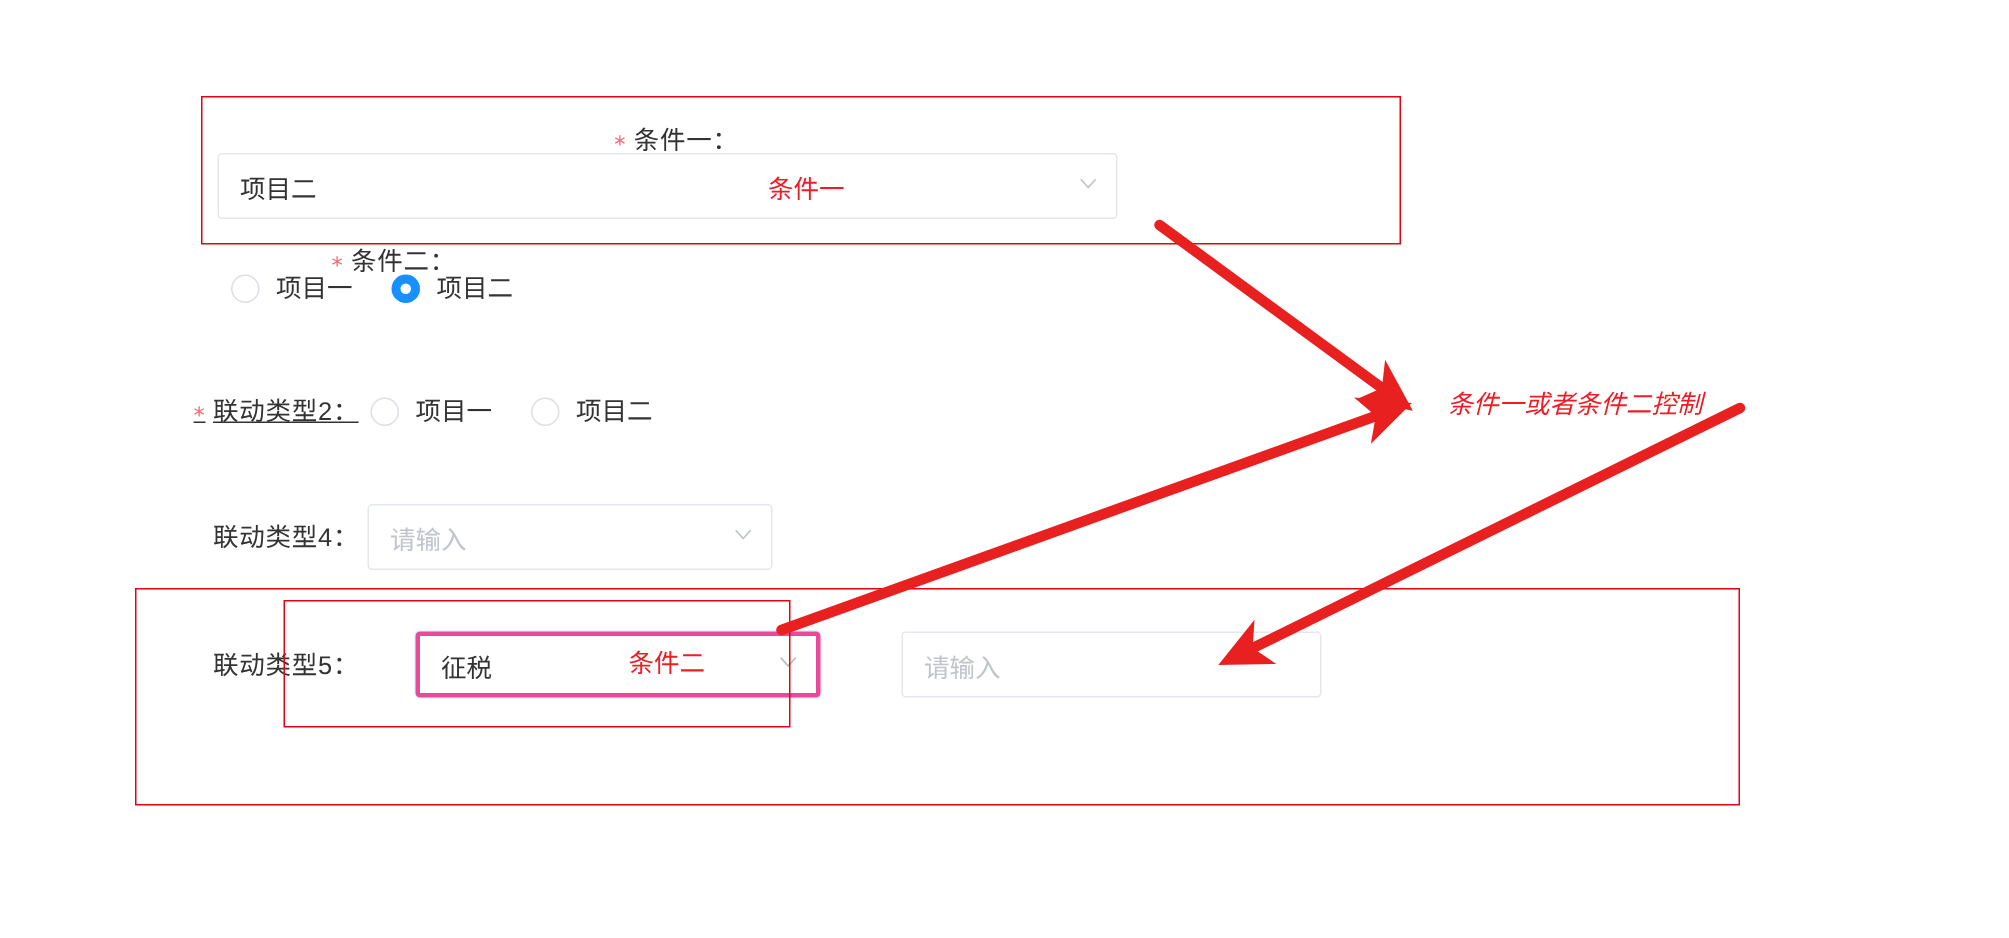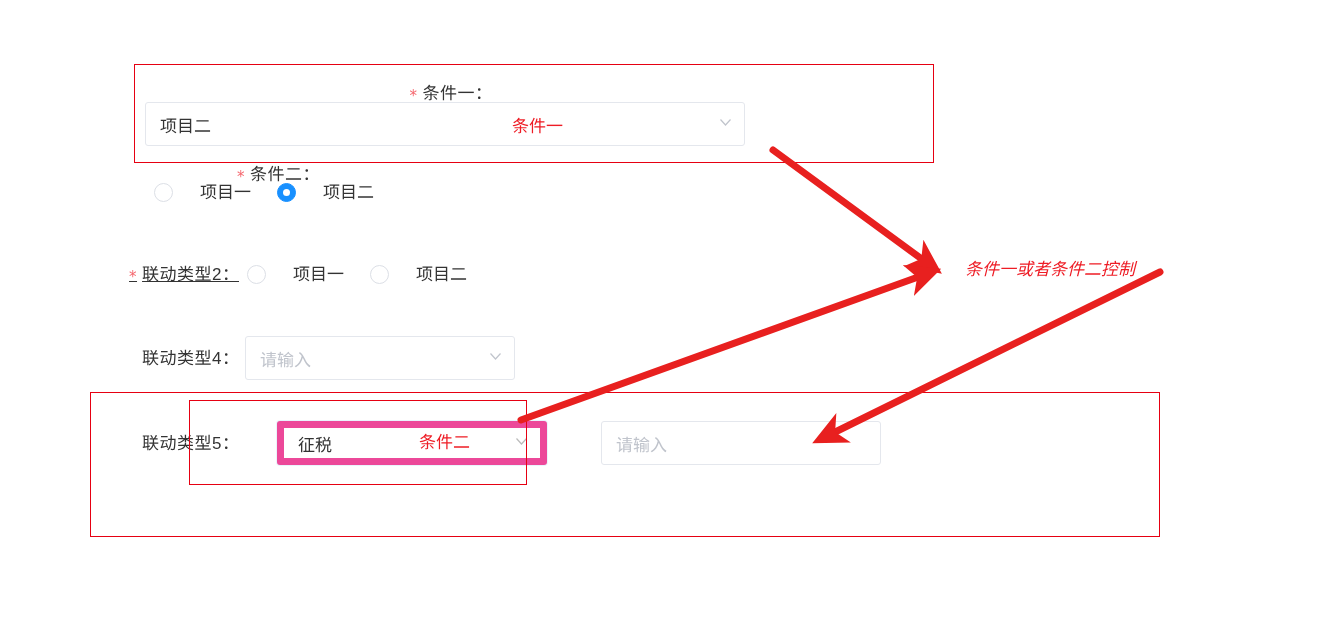--- a/index.html
+++ b/index.html
@@ -56,21 +56,21 @@
     border-radius: 3px;
     background: #ffffff;
     display: flex;
     align-items: center;
     height: 44px;
     padding: 0 34px 0 14px;
     font-size: 17px;
     color: #333333;
   }
   .select.focused {
-    border: 7px solid #ec4899;
+    border: 3px solid #ec4899;
     box-shadow: 0 0 0 1px rgba(76,167,232,.12);
   }
   .select .value { color: #333333; }
   .select .ph { color: #c0c4cc; }
   .chevron {
     position: absolute;
     right: 12px;
     top: 50%;
     width: 13px;
     height: 13px;
@@ -121,21 +121,21 @@
     content: "";
     position: absolute;
     left: 50%;
     top: 50%;
     width: 7px;
     height: 7px;
     margin: -3.5px 0 0 -3.5px;
     border-radius: 50%;
     background: #ffffff;
   }
-  .radio-label { line-height: 1; margin-left: 16px; }
+  .radio-label { line-height: 1; }
 
   
   .anno-box {
     position: absolute;
     box-sizing: border-box;
     border: 2px solid #e60012;
     pointer-events: none;
   }
   .anno-box.thin { border-width: 1px; }
   .anno-text {

